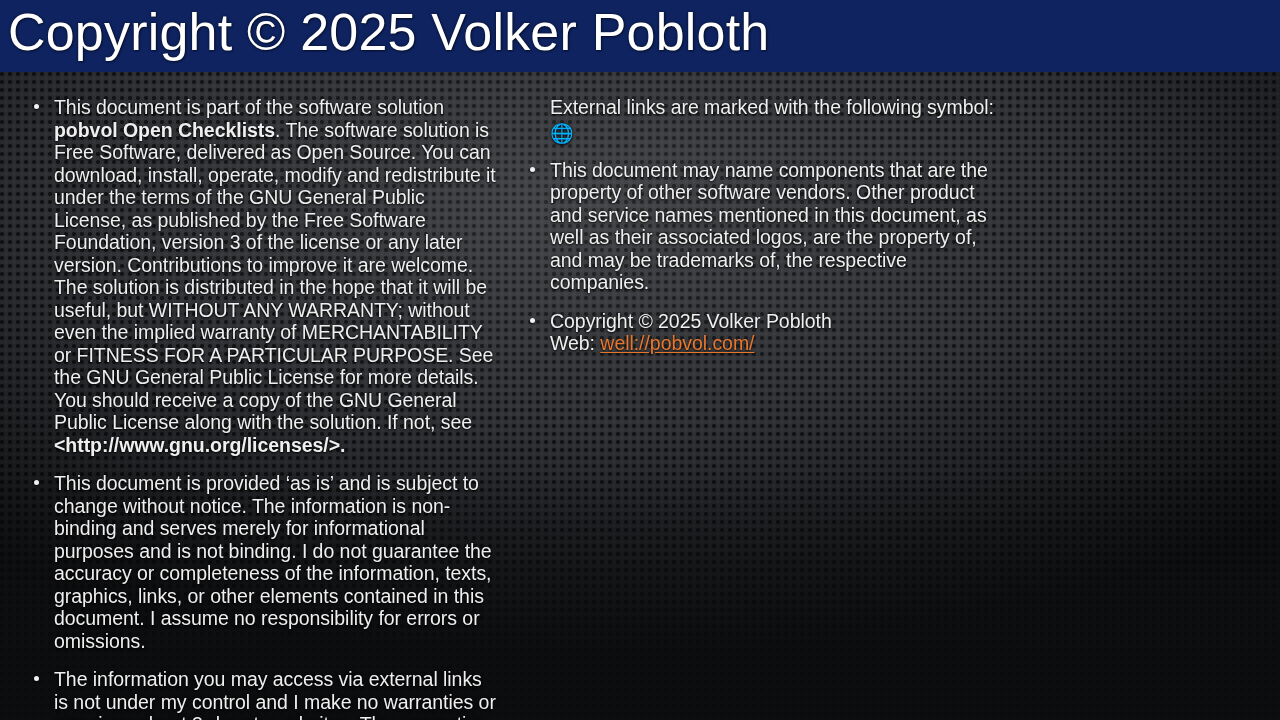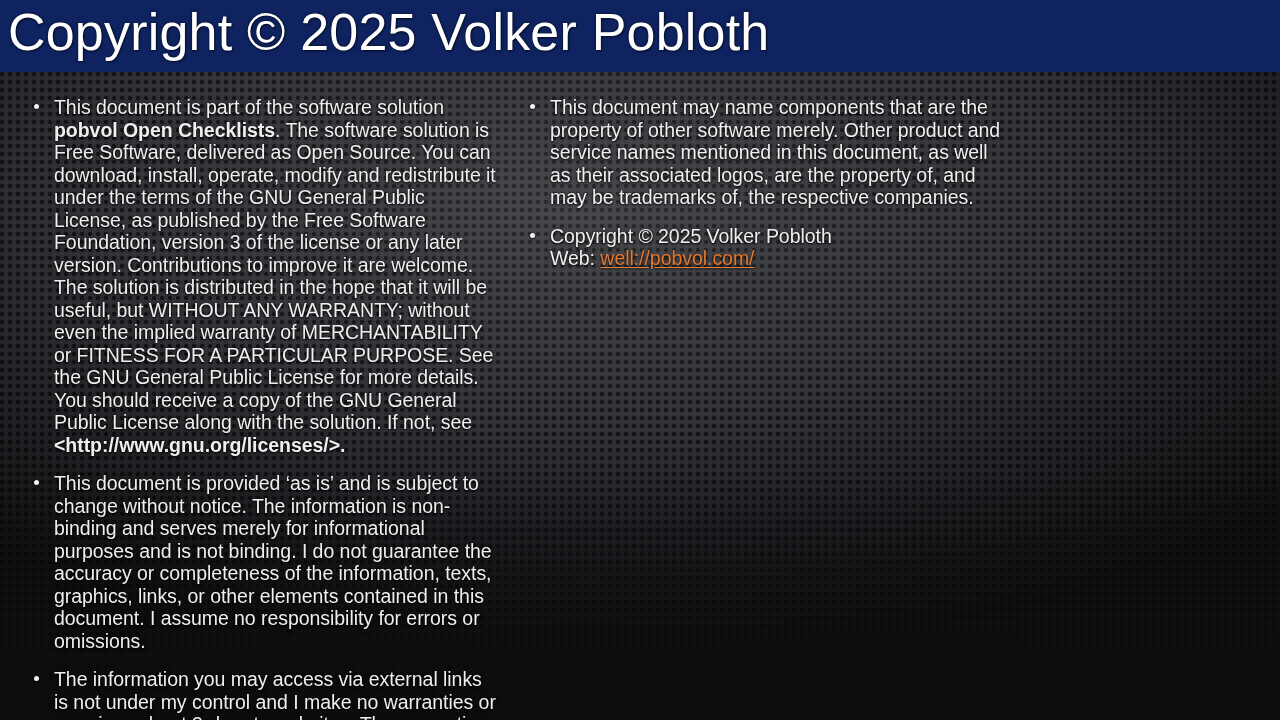--- a/index.html
+++ b/index.html
@@ -175,19 +175,20 @@
   <div class="content">
     <div class="col col-left">
       <ul class="bullets" id="left-list">
           <li class="bullets-item bulleted"><span>This document is part of the software solution </span><span class="b">pobvol Open Checklists</span><span>. The software solution is Free Software, delivered as Open Source. You can download, install, operate, modify and redistribute it under the terms of the GNU General Public License, as published by the Free Software Foundation, version 3 of the license or any later version. Contributions to improve it are welcome. The solution is distributed in the hope that it will be useful, but WITHOUT ANY WARRANTY; without even the implied warranty of MERCHANTABILITY or FITNESS FOR A PARTICULAR PURPOSE. See the GNU General Public License for more details. You should receive a copy of the GNU General Public License along with the solution. If not, see </span><span class="b">&lt;http://www.gnu.org/licenses/&gt;.</span></li>
           <li class="bullets-item bulleted"><span>This document is provided ‘as is’ and is subject to change without notice. The information is non-binding and serves merely for informational purposes and is not binding. I do not guarantee the accuracy or completeness of the information, texts, graphics, links, or other elements contained in this document. I assume no responsibility for errors or omissions.</span></li>
           <li class="bullets-item bulleted"><span>The information you may access via external links is not under my control and I make no warranties or promises about 3rd party websites. The respective provider or operator of the pages is always responsible for the content of linked pages.</span></li>
         </ul>
     </div>
     <div class="col col-right">
       <ul class="bullets" id="right-list">
-          <li class="bullets-item bulleted right-gap"><span>This document may name components that are the property of other software merely. Other product and service names mentioned in this document, as well as their associated logos, are the property of, and may be trademarks of, the respective companies.</span></li>
+          <li class="bullets-item nobullet right-gap"><span>External links are marked with the following symbol: </span><span class="glyph-globe">🌐</span></li>
+          <li class="bullets-item bulleted right-gap"><span>This document may name components that are the property of other software vendors. Other product and service names mentioned in this document, as well as their associated logos, are the property of, and may be trademarks of, the respective companies.</span></li>
           <li class="bullets-item bulleted right-gap"><span>Copyright © 2025 Volker Pobloth</span><br><span>Web: </span><a class="link" href="#">well://pobvol.com/</a></li>
         </ul>
     </div>
   </div>
 
 </div>
 
 </body></html>

